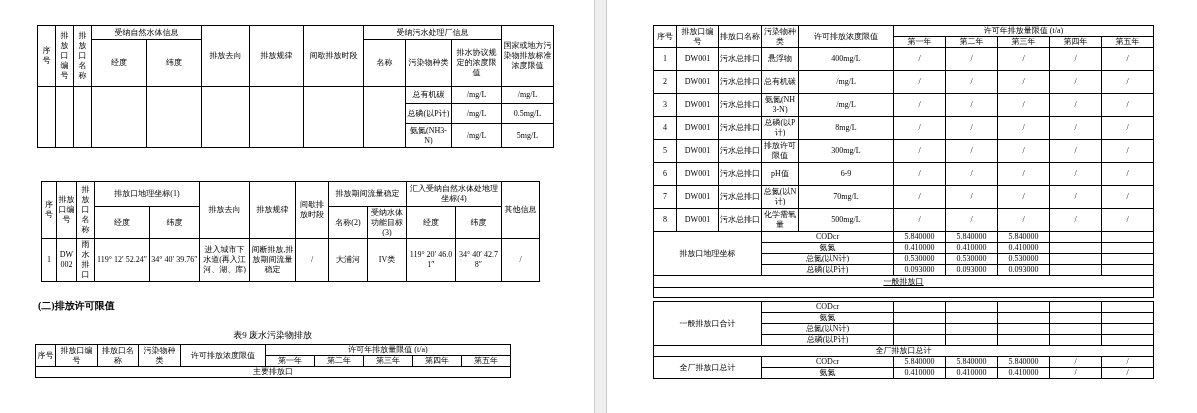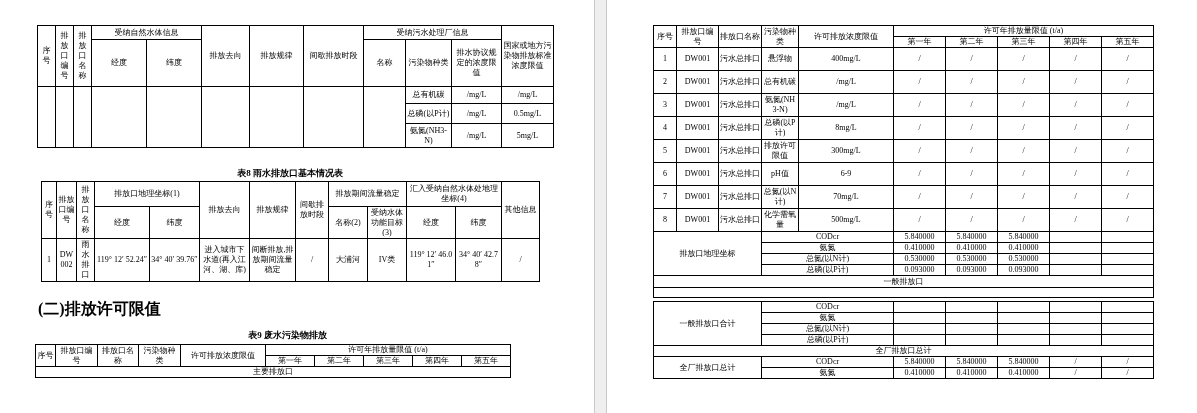--- a/index.html
+++ b/index.html
@@ -22,36 +22,36 @@
     font-size:8px; line-height:10px; padding:0 1px; overflow:hidden; word-break:break-all;
     font-family:"Liberation Serif","DejaVu Serif",serif;
   }
   
   .t1 { left:37px; top:25px; width:516px; }
   
   .t8 { left:41px; top:181px; width:498px; }
   .t8-title { position:absolute; left:41px; top:167px; width:498px; text-align:center;
               font-size:9px; font-weight:bold; }
   
-  .section-heading { position:absolute; left:38px; top:299px; font-size:16px; font-weight:bold; }
+  .section-heading { position:absolute; left:38px; top:299px; font-size:10px; font-weight:bold; }
   
   .t9 { left:35px; top:344px; width:475px; }
-  .t9-title { position:absolute; left:50px; top:329px; width:475px; text-align:center;
-              font-size:9px; font-weight:bold; }
+  .t9-title { position:absolute; left:35px; top:329px; width:475px; text-align:center;
+              font-size:9px; font-weight:normal; }
   .t9 th, .t9 td { font-size:7.5px; line-height:8px; }
   
   .tr-a { left:46px; top:25px; width:500px; }
   .tr-b { left:46px; top:301px; width:500px; }
   .tr-a th, .tr-a td, .tr-b th, .tr-b td { line-height:9px; }
   
   .rh8  { height:8px; }
   .rh9  { height:9px; }
   .rh10 { height:10px; }
   .rh11 { height:11px; }
-  .rh12 { height:12px; }
+  .rh12 { height:12px;text-decoration:underline; }
   .rh14 { height:14px; }
   .rh17 { height:17px; }
   .rh20 { height:20px; }
   .rh23 { height:23px; }
   .rh24 { height:24px; }
   .rh25 { height:25px; }
   .rh32 { height:32px; }
   .rh43 { height:43px; }
   .rh47 { height:47px; }
 </style>
@@ -116,21 +116,20 @@
         <td>0.5mg/L</td>
       </tr>
       <tr class="rh24">
         <td>氨氮(NH3-N)</td>
         <td>/mg/L</td>
         <td>5mg/L</td>
       </tr>
     </tbody>
       </table>
 
-    <div class="t8-title">表8 雨水排放口基本情况表</div>
 
     <table class="doc t8">
       <colgroup>
         <col style="width:15px">
           <col style="width:20px">
           <col style="width:18px">
         <col style="width:55px">
           <col style="width:50px">
           <col style="width:50px">
         <col style="width:46px">
@@ -166,21 +165,21 @@
         <td>1</td>
         <td>DW002</td>
         <td>雨水排口</td>
         <td>119° 12′ 52.24″</td>
         <td>34° 40′ 39.76″</td>
         <td>进入城市下水道(再入江河、湖、库)</td>
         <td>间断排放,排放期间流量稳定</td>
         <td>/</td>
         <td>大浦河</td>
         <td>IV类</td>
-        <td>119° 12′ 46.01″</td>
+        <td>119° 20′ 46.01″</td>
         <td>34° 40′ 42.78″</td>
         <td>/</td>
       </tr>
     </tbody>
       </table>
 
     <div class="section-heading">(二)排放许可限值</div>
 
     <div class="t9-title">表9  废水污染物排放</div>
 

